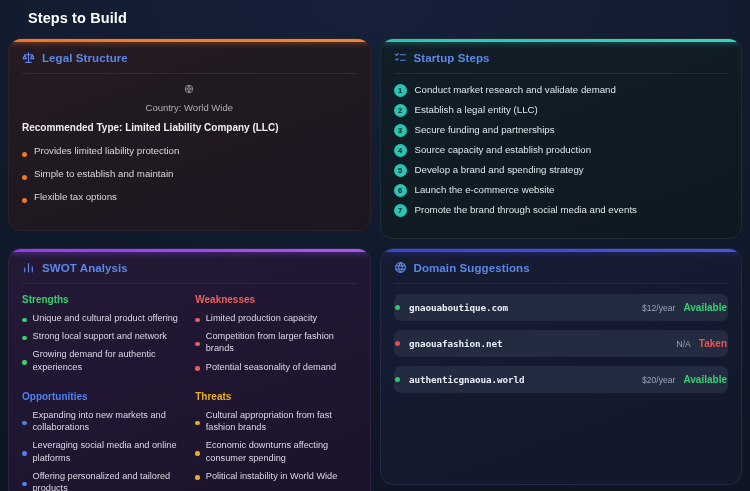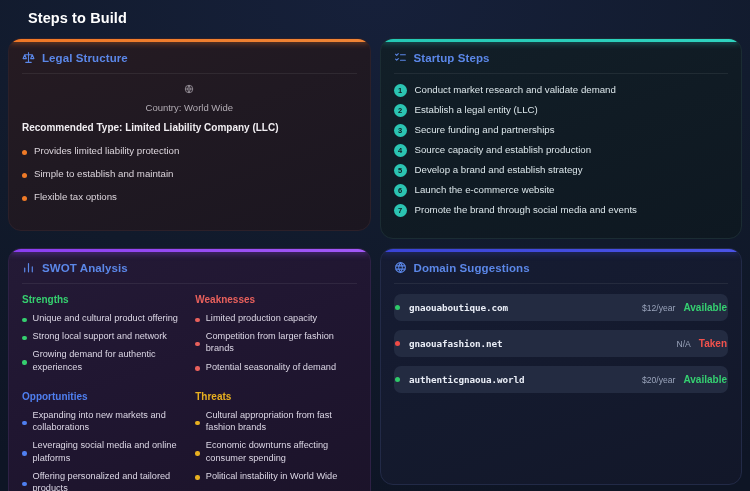--- a/index.html
+++ b/index.html
@@ -102,21 +102,21 @@
   }
   .country-row svg { width: 10px; height: 10px; flex: none; opacity: .85; }
   .rec-type {
     color: #f1eef2;
     font-size: 10px;
     font-weight: bold;
     margin-bottom: 11px;
   }
   ul.bullets { list-style: none; }
   ul.bullets li {
-    display: flex; align-items: center; gap: 7px;
+    display: flex; align-items: flex-end; gap: 7px;
     color: #ddd6dd;
     font-size: 9.7px;
     line-height: 1.35;
     margin-bottom: 10px;
   }
   .dot {
     flex: none;
     width: 5px; height: 5px;
     border-radius: 50%;
     margin-top: 4px;
@@ -268,21 +268,21 @@
       <li>
           <span class="num">3</span>
           <span>Secure funding and partnerships</span>
         </li>
       <li>
           <span class="num">4</span>
           <span>Source capacity and establish production</span>
         </li>
       <li>
           <span class="num">5</span>
-          <span>Develop a brand and establish strategy</span>
+          <span>Develop a brand and spending strategy</span>
         </li>
       <li>
           <span class="num">6</span>
           <span>Launch the e-commerce website</span>
         </li>
       <li>
           <span class="num">7</span>
           <span>Promote the brand through social media and events</span>
         </li>
     </ol>

